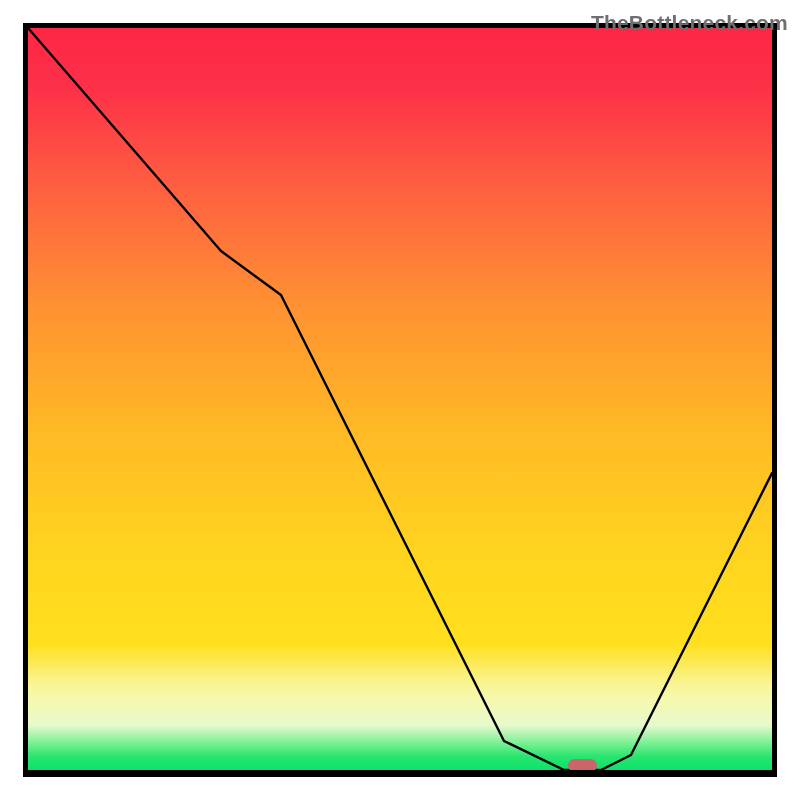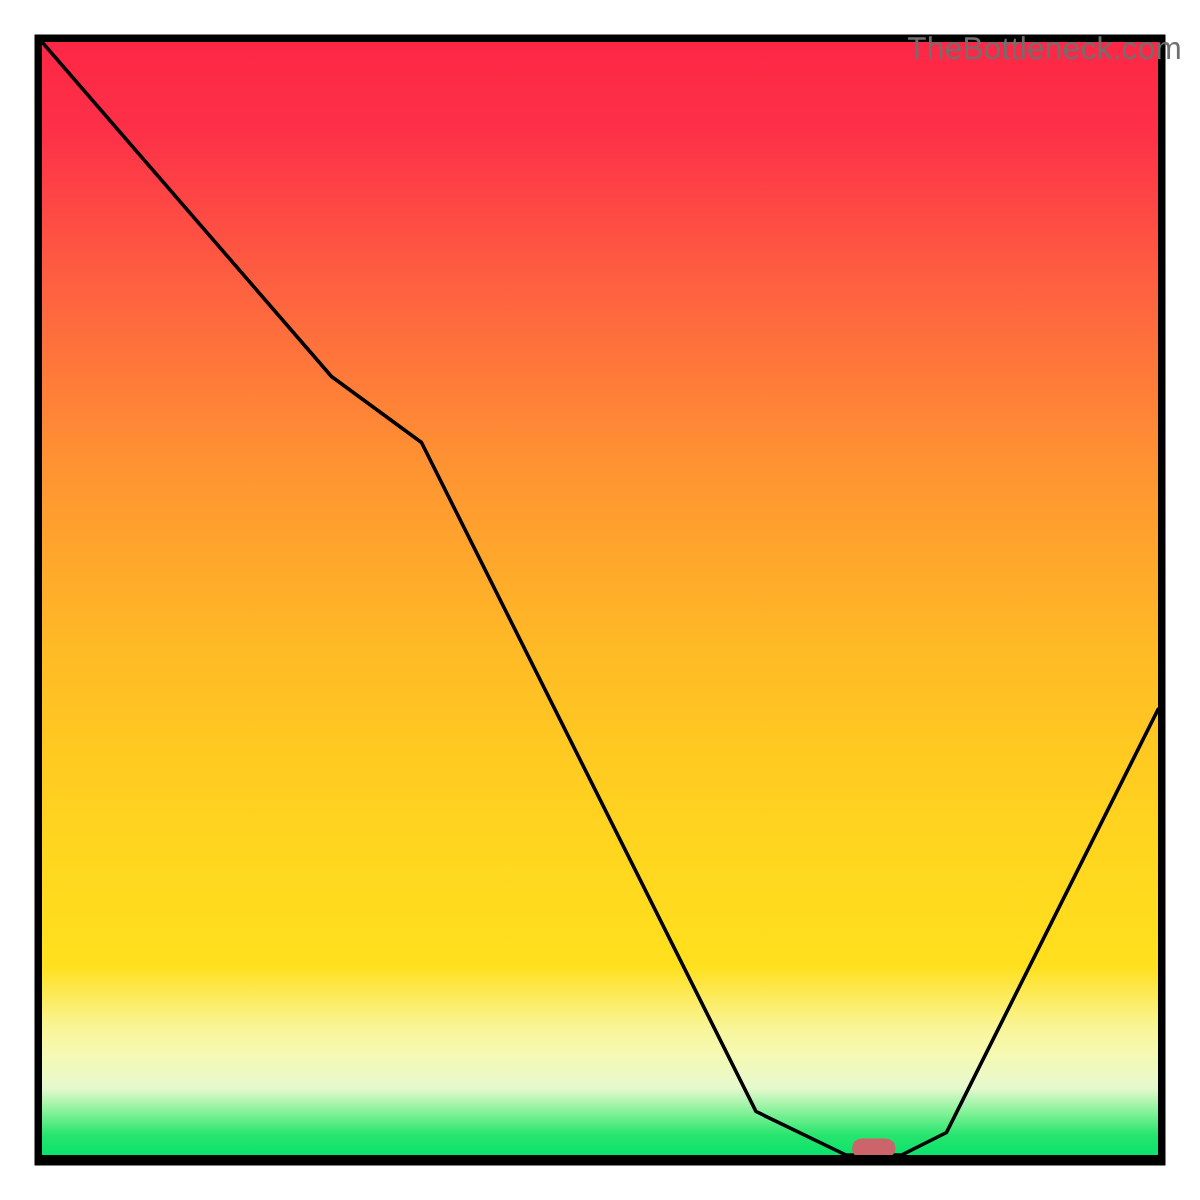--- a/index.html
+++ b/index.html
@@ -10,24 +10,24 @@
     background: #ffffff;
     font-family: Arial, Helvetica, sans-serif;
   }
   .wrap {
     position: relative;
     width: 800px;
     height: 800px;
   }
   .watermark {
     position: absolute;
-    top: 21px;
+    top: 11px;
     right: 12px;
     font-size: 21px;
-    font-weight: 400;
+    font-weight: 700;
     color: #6f6f6f;
     letter-spacing: 0.2px;
     z-index: 10;
   }
   .plot-border {
     position: absolute;
     left: 23px;
     top: 23px;
     width: 754px;
     height: 754px;

